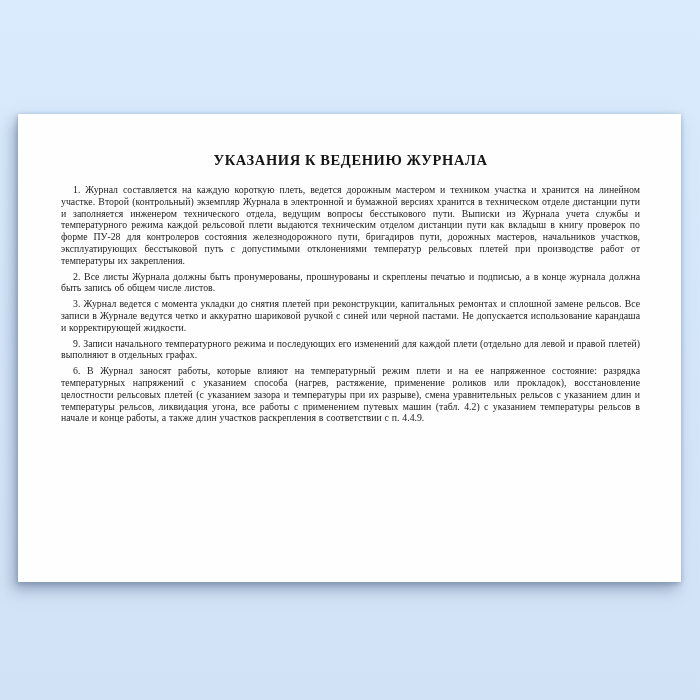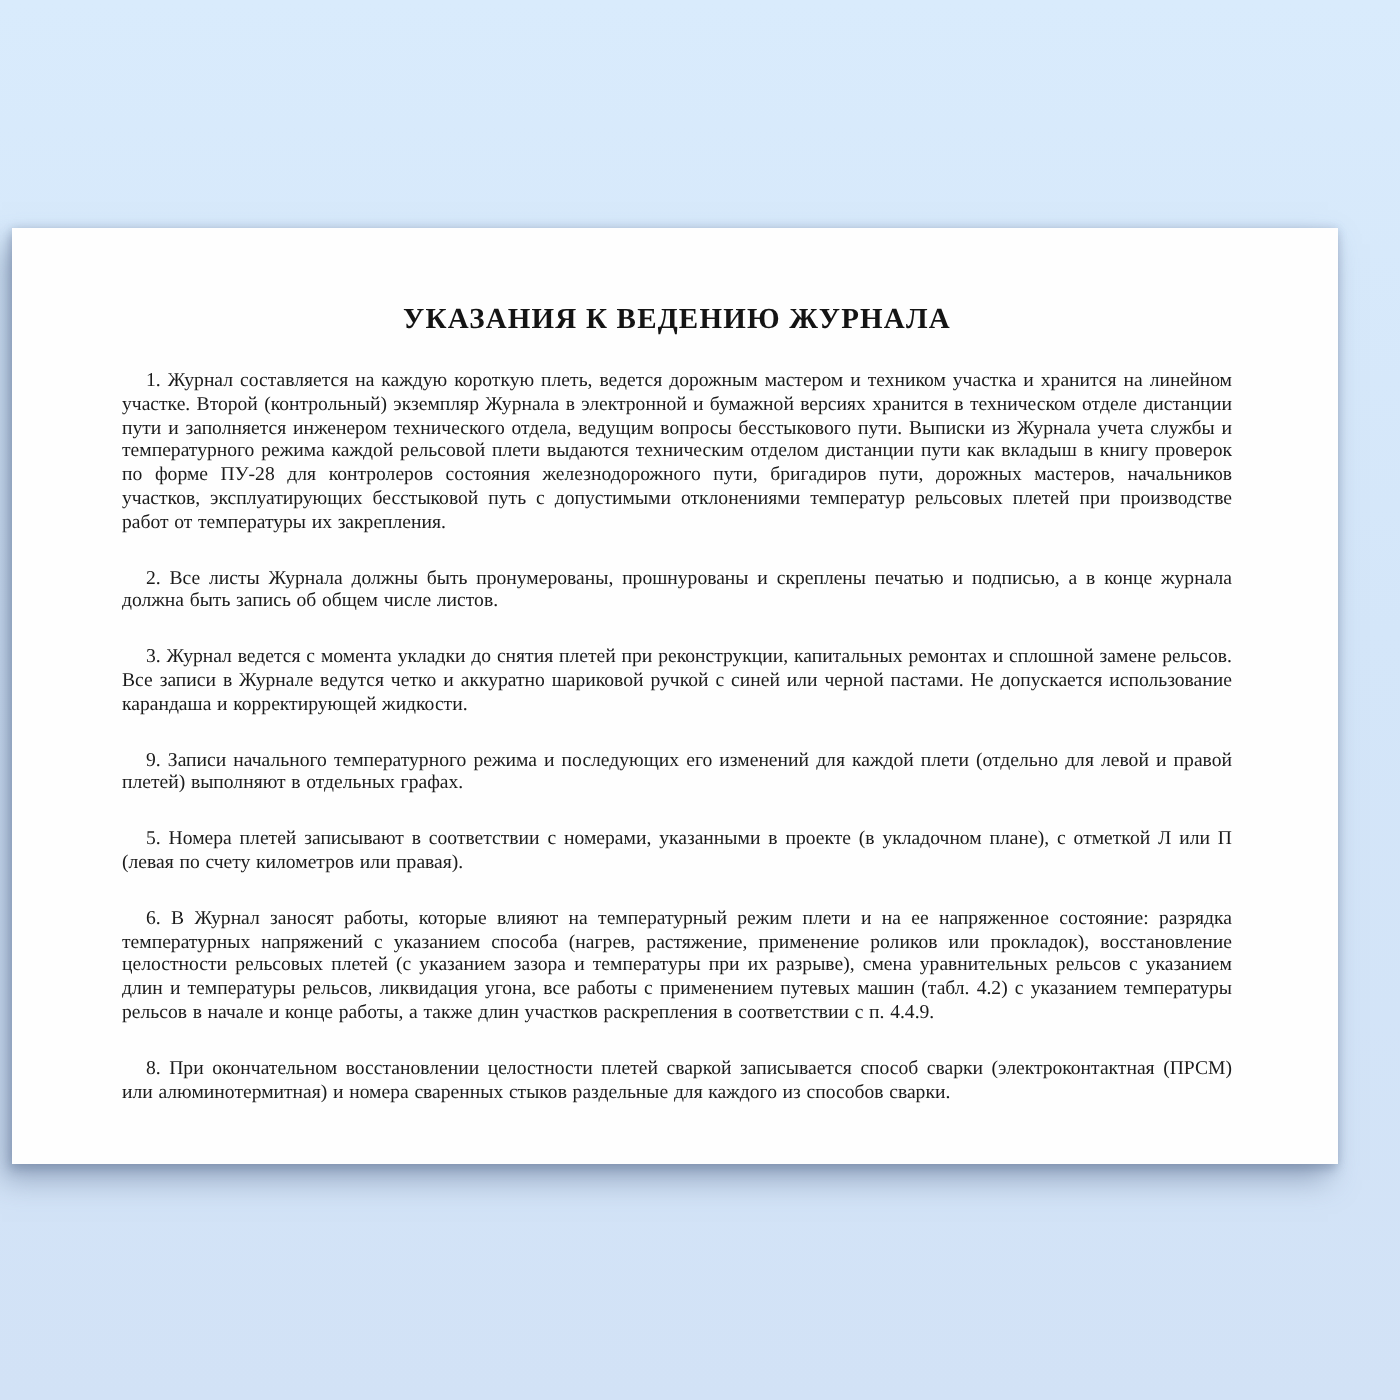--- a/index.html
+++ b/index.html
@@ -13,21 +13,21 @@
     background: linear-gradient(180deg, #d9ebfc 0%, #d4e6f9 45%, #d2e2f6 100%);
     font-family: "Liberation Serif", "DejaVu Serif", serif;
   }
   .scene {
     position: relative;
     width: 700px;
     height: 700px;
   }
   .page {
     position: absolute;
-    left: 6px;
+    left: 18px;
     top: 114px;
     width: 663px;
     height: 468px;
     background: #fefefe;
     box-shadow:
       -5px 8px 14px rgba(96, 115, 148, 0.50),
       -1px 3px 5px rgba(96, 115, 148, 0.35),
       0 0 4px rgba(120, 140, 170, 0.28);
     box-sizing: border-box;
     padding: 37px 37px 30px 39px;
@@ -35,39 +35,37 @@
   .doc-title {
     margin: 0 0 15px 0;
     text-align: center;
     font-size: 14.5px;
     font-weight: bold;
     letter-spacing: 0.6px;
     color: #141414;
     line-height: 18px;
   }
   .doc-body p {
-    margin: 16px;
+    margin: 4px;
     padding: 0;
     font-size: 9.8px;
     line-height: 11.8px;
     color: #1b1b1b;
     text-align: justify;
     text-indent: 12px;
     word-spacing: 0.4px;
   }
 </style>
 </head>
 <body>
 
 <div class="scene">
   <div class="page">
     <h1 class="doc-title">УКАЗАНИЯ К ВЕДЕНИЮ ЖУРНАЛА</h1>
     <div class="doc-body">
       <p>1. Журнал составляется на каждую короткую плеть, ведется дорожным мастером и техником участка и хранится на линейном участке. Второй (контрольный) экземпляр Журнала в электронной и бумажной версиях хранится в техническом отделе дистанции пути и заполняется инженером технического отдела, ведущим вопросы бесстыкового пути. Выписки из Журнала учета службы и температурного режима каждой рельсовой плети выдаются техническим отделом дистанции пути как вкладыш в книгу проверок по форме ПУ-28 для контролеров состояния железнодорожного пути, бригадиров пути, дорожных мастеров, начальников участков, эксплуатирующих бесстыковой путь с допустимыми отклонениями температур рельсовых плетей при производстве работ от температуры их закрепления.</p>
       <p>2. Все листы Журнала должны быть пронумерованы, прошнурованы и скреплены печатью и подписью, а в конце журнала должна быть запись об общем числе листов.</p>
       <p>3. Журнал ведется с момента укладки до снятия плетей при реконструкции, капитальных ремонтах и сплошной замене рельсов. Все записи в Журнале ведутся четко и аккуратно шариковой ручкой с синей или черной пастами. Не допускается использование карандаша и корректирующей жидкости.</p>
       <p>9. Записи начального температурного режима и последующих его изменений для каждой плети (отдельно для левой и правой плетей) выполняют в отдельных графах.</p>
-      <p>5. Номера плетей записывают в соответствии с номерами, указанными в проекте (в укладочном плане), с отметкой Л или П (левая по счету километров или правая).</p>
       <p>6. В Журнал заносят работы, которые влияют на температурный режим плети и на ее напряженное состояние: разрядка температурных напряжений с указанием способа (нагрев, растяжение, применение роликов или прокладок), восстановление целостности рельсовых плетей (с указанием зазора и температуры при их разрыве), смена уравнительных рельсов с указанием длин и температуры рельсов, ликвидация угона, все работы с применением путевых машин (табл. 4.2) с указанием температуры рельсов в начале и конце работы, а также длин участков раскрепления в соответствии с п. 4.4.9.</p>
-      <p>8. При окончательном восстановлении целостности плетей сваркой записывается способ сварки (электроконтактная (ПРСМ) или алюминотермитная) и номера сваренных стыков раздельные для каждого из способов сварки.</p>
     </div>
   </div>
 </div>
 
 </body></html>

